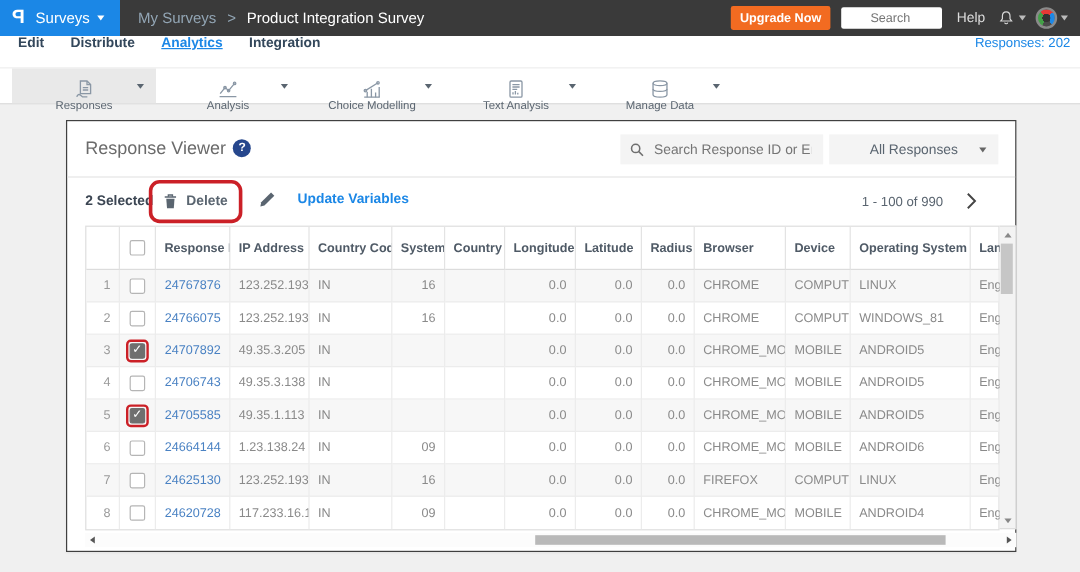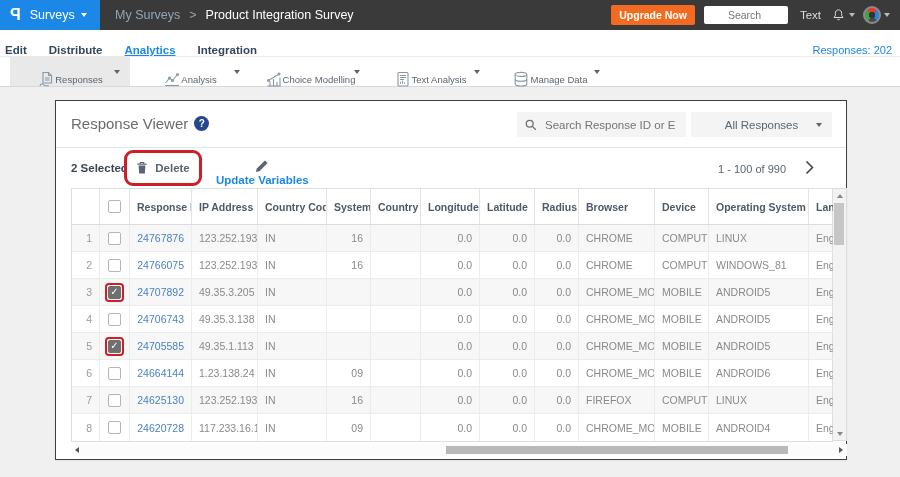--- a/index.html
+++ b/index.html
@@ -20,50 +20,50 @@
   .top-search { width:84px; height:18px; background:#fff; border-radius:2px; display:flex; align-items:center; gap:17px; padding:0 5px; margin-left:9px; }
   .top-search input { border:none; outline:none; width:60px; font-size:10.5px; color:#555; background:transparent; font-family:inherit; }
   .help-link { color:#ddd; font-size:11.5px; margin-left:12px; cursor:pointer; }
   .bell-wrap { margin-left:10px; display:flex; align-items:center; gap:3px; color:#bbb; cursor:pointer; }
   .avatar-wrap { margin-left:8px; display:flex; align-items:center; gap:3px; color:#bbb; cursor:pointer; }
   .avatar { width:18px; height:18px; border-radius:50%; border:2px solid #8a8a8a;
             background: radial-gradient(circle at center, #333 0 34%, transparent 35%),
                         conic-gradient(from 210deg, #43a047 0 30%, #e53935 30% 55%, #1e88e5 55% 80%, #4a4a4a 80%); }
 
   
-  .nav { position:absolute; top:30px; left:0; width:100%; height:26px; background:#fff; display:flex; align-items:flex-end; padding-left:5px; z-index:4; }
+  .nav { position:absolute; top:30px; left:0; width:100%; height:26px; background:#fff; display:flex; align-items:flex-start; padding-left:15px; z-index:4; }
   .nav-item { font-size:11.5px; font-weight:bold; color:#33475b; margin-right:22px; cursor:pointer; }
   .nav-item.active { color:#1b87e6; text-decoration:underline; }
   .responses-count { position:absolute; right:8px; font-size:11px; color:#1b87e6; }
 
   
   .toolbar { position:absolute; top:56px; left:0; width:100%; height:31px; background:#fff; border-top:1px solid #ebebeb; border-bottom:1px solid #d8d8d8; display:flex; padding-left:10px; z-index:3; }
   .tool-item { width:120px; height:100%; display:flex; align-items:center; justify-content:center; position:relative; cursor:pointer; }
   .tool-item.active { background:#e9e9e9; }
-  .tool-center { display:flex; flex-direction:row; align-items:center; line-height:1; padding-top:16px; }
+  .tool-center { display:flex; flex-direction:column; align-items:center; line-height:1; padding-top:16px; }
   .tool-icon svg { display:block; }
   .tool-label { font-size:9.5px; color:#5a6570; margin-top:1px; }
   .tool-caret { position:absolute; right:10px; top:13px; color:#5a6570; }
 
   
   .panel { position:absolute; left:55px; top:100px; width:792px; height:360px; background:#fff; border:1px solid #404040; box-shadow:0 1px 2px rgba(0,0,0,.06); }
   .panel-header { position:relative; height:47px; border-bottom:1px solid #e5e5e5; }
   .panel-title { position:absolute; left:15px; top:14px; font-size:15px; color:#6b6b6b; display:flex; align-items:center; gap:6px; }
   .help-badge { width:15px; height:15px; border-radius:50%; background:#26478d; color:#fff; font-size:10px; font-weight:bold; display:flex; align-items:center; justify-content:center; cursor:pointer; }
   .panel-search { position:absolute; left:461px; top:11px; width:169px; height:25px; background:#f4f4f4; display:flex; align-items:center; gap:6px; padding:0 8px; }
   .panel-search input { flex:1; min-width:0; border:none; outline:none; background:transparent; font-size:11.5px; color:#555; font-family:inherit; }
   .filter-dd { position:absolute; left:635px; top:11px; width:141px; height:25px; background:#f4f4f4; display:flex; align-items:center; justify-content:center; font-size:11.5px; color:#5a6570; cursor:pointer; }
   .filter-dd .caret { position:absolute; right:10px; top:11px; color:#666; }
 
   
   .action-row { position:relative; height:40px; }
   .selected-label { position:absolute; left:15px; top:14px; font-size:11.5px; font-weight:bold; color:#3c4653; }
   .delete-annotation { position:absolute; left:68px; top:2px; width:78px; height:36px; border:3px solid #cb2027; border-radius:9px; display:flex; align-items:center; justify-content:center; }
   .delete-btn { display:flex; align-items:center; gap:7px; background:none; border:none; font-family:inherit; font-size:11.5px; font-weight:bold; color:#5a6570; cursor:pointer; }
-  .update-vars { position:absolute; left:160px; top:11px; display:flex; align-items:center; gap:1px; cursor:pointer;flex-direction:column; }
+  .update-vars { position:absolute; left:160px; top:11px; display:flex; align-items:center; gap:18px; cursor:pointer; }
   .update-vars .uv-label { font-size:11.5px; font-weight:bold; color:#1b87e6; }
   .pagination-text { position:absolute; right:60px; top:15px; font-size:11px; color:#5a6570;margin-left:20px; }
   .page-next { position:absolute; right:32px; top:12px; cursor:pointer; }
 
   
   .table-wrap { position:absolute; left:15px; top:87px; width:776px; height:256px; }
   .grid { position:absolute; left:0; top:0; width:762px; border:1px solid #dedede; background:#fff; }
   .thead { display:flex; height:36px; }
   .th { display:flex; align-items:center; gap:4px; padding:0 7px; font-size:10.5px; font-weight:bold; color:#4f5a66; border-right:1px solid #e3e3e3; border-bottom:1px solid #dcdcdc; white-space:nowrap; overflow:hidden; flex:none; }
   .tr { display:flex; height:27px; }
@@ -112,21 +112,21 @@
     </div>
     <div class="topbar-right">
       <button class="upgrade-btn">Upgrade Now</button>
       <div class="top-search">
         <svg width="11" height="11" viewBox="0 0 14 14">
             <circle cx="5.5" cy="5.5" r="4" fill="none" stroke="#8a8a8a" stroke-width="1.4"></circle>
             <path d="M8.5 8.5 L12.5 12.5" stroke="#8a8a8a" stroke-width="1.4"></path>
           </svg>
         <input type="text" placeholder="Search" style="">
       </div>
-      <span class="help-link">Text</span>
+      <span class="help-link">Help</span>
       <span class="bell-wrap">
         <svg width="15" height="15" viewBox="0 0 18 18">
             <path d="M9 2.2 C6.6 2.2 5.2 4.1 5.2 6.5 L5.2 9.2 L3.6 11.4 L14.4 11.4 L12.8 9.2 L12.8 6.5 C12.8 4.1 11.4 2.2 9 2.2 Z" fill="none" stroke="#d8d8d8" stroke-width="1.2"></path>
             <path d="M7.4 13 A1.7 1.7 0 0 0 10.6 13" fill="none" stroke="#d8d8d8" stroke-width="1.2"></path>
           </svg>
         <span class="caret"></span>
       </span>
       <span class="avatar-wrap">
         <span class="avatar"></span>
         <span class="caret"></span>

